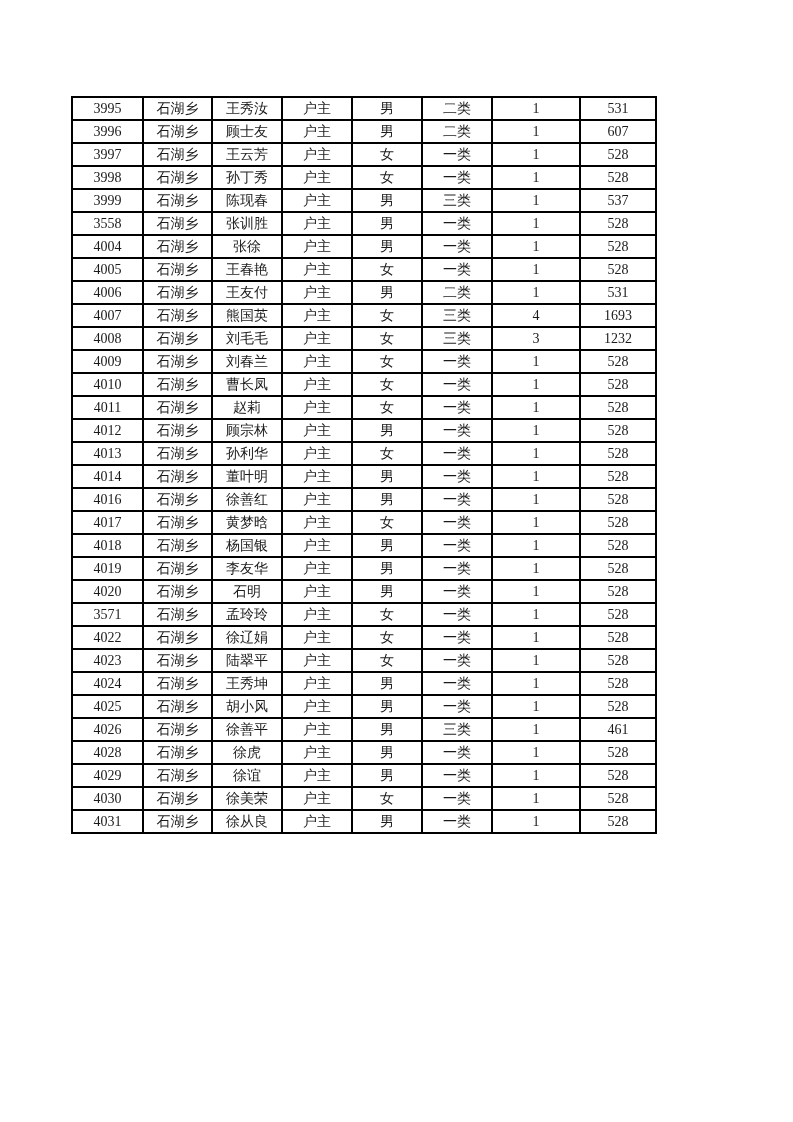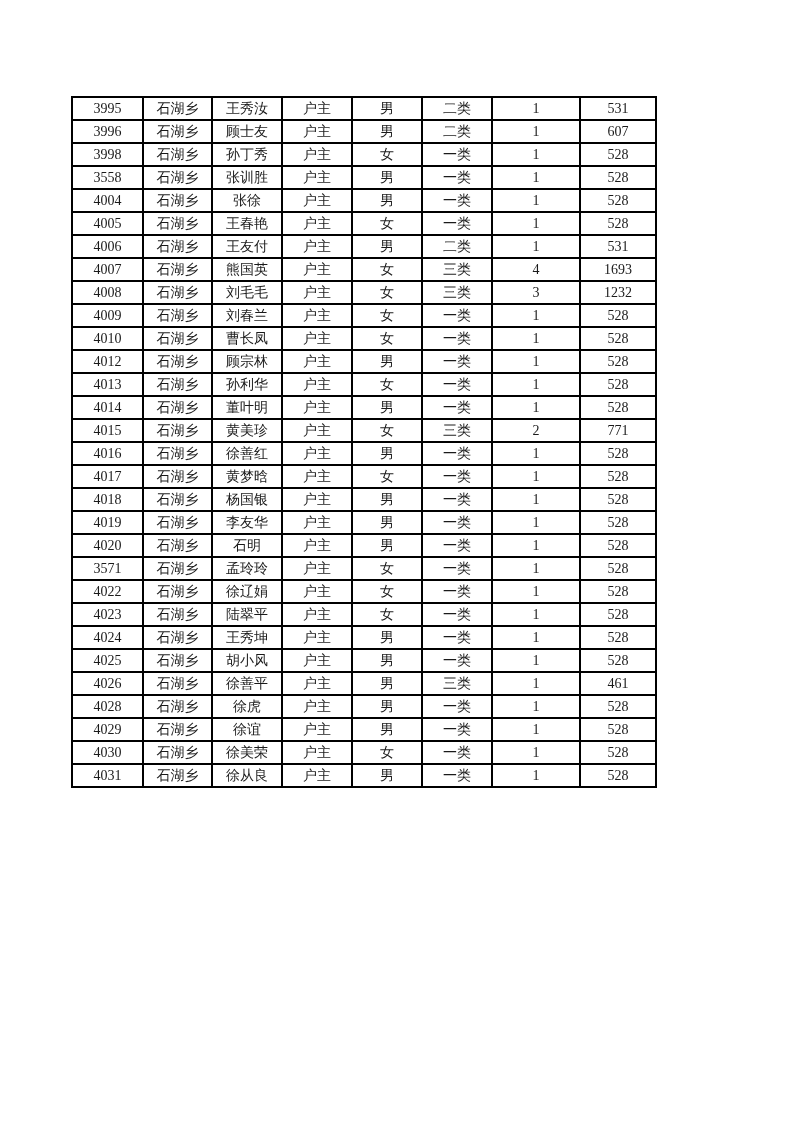--- a/index.html
+++ b/index.html
@@ -76,28 +76,48 @@
           <td>3996</td>
           <td>石湖乡</td>
           <td>顾士友</td>
           <td>户主</td>
           <td>男</td>
           <td>二类</td>
           <td>1</td>
           <td>607</td>
         </tr>
         <tr>
+          <td>3997</td>
+          <td>石湖乡</td>
+          <td>王云芳</td>
+          <td>户主</td>
+          <td>女</td>
+          <td>一类</td>
+          <td>1</td>
+          <td>528</td>
+        </tr>
+        <tr>
           <td>3998</td>
           <td>石湖乡</td>
           <td>孙丁秀</td>
           <td>户主</td>
           <td>女</td>
           <td>一类</td>
           <td>1</td>
           <td>528</td>
+        </tr>
+        <tr>
+          <td>3999</td>
+          <td>石湖乡</td>
+          <td>陈现春</td>
+          <td>户主</td>
+          <td>男</td>
+          <td>三类</td>
+          <td>1</td>
+          <td>537</td>
         </tr>
         <tr>
           <td>3558</td>
           <td>石湖乡</td>
           <td>张训胜</td>
           <td>户主</td>
           <td>男</td>
           <td>一类</td>
           <td>1</td>
           <td>528</td>
@@ -166,20 +186,30 @@
           <td>4010</td>
           <td>石湖乡</td>
           <td>曹长凤</td>
           <td>户主</td>
           <td>女</td>
           <td>一类</td>
           <td>1</td>
           <td>528</td>
         </tr>
         <tr>
+          <td>4011</td>
+          <td>石湖乡</td>
+          <td>赵莉</td>
+          <td>户主</td>
+          <td>女</td>
+          <td>一类</td>
+          <td>1</td>
+          <td>528</td>
+        </tr>
+        <tr>
           <td>4012</td>
           <td>石湖乡</td>
           <td>顾宗林</td>
           <td>户主</td>
           <td>男</td>
           <td>一类</td>
           <td>1</td>
           <td>528</td>
         </tr>
         <tr>
@@ -194,30 +224,20 @@
         </tr>
         <tr>
           <td>4014</td>
           <td>石湖乡</td>
           <td>董叶明</td>
           <td>户主</td>
           <td>男</td>
           <td>一类</td>
           <td>1</td>
           <td>528</td>
-        </tr>
-        <tr>
-          <td>4015</td>
-          <td>石湖乡</td>
-          <td>黄美珍</td>
-          <td>户主</td>
-          <td>女</td>
-          <td>三类</td>
-          <td>2</td>
-          <td>771</td>
         </tr>
         <tr>
           <td>4016</td>
           <td>石湖乡</td>
           <td>徐善红</td>
           <td>户主</td>
           <td>男</td>
           <td>一类</td>
           <td>1</td>
           <td>528</td>

